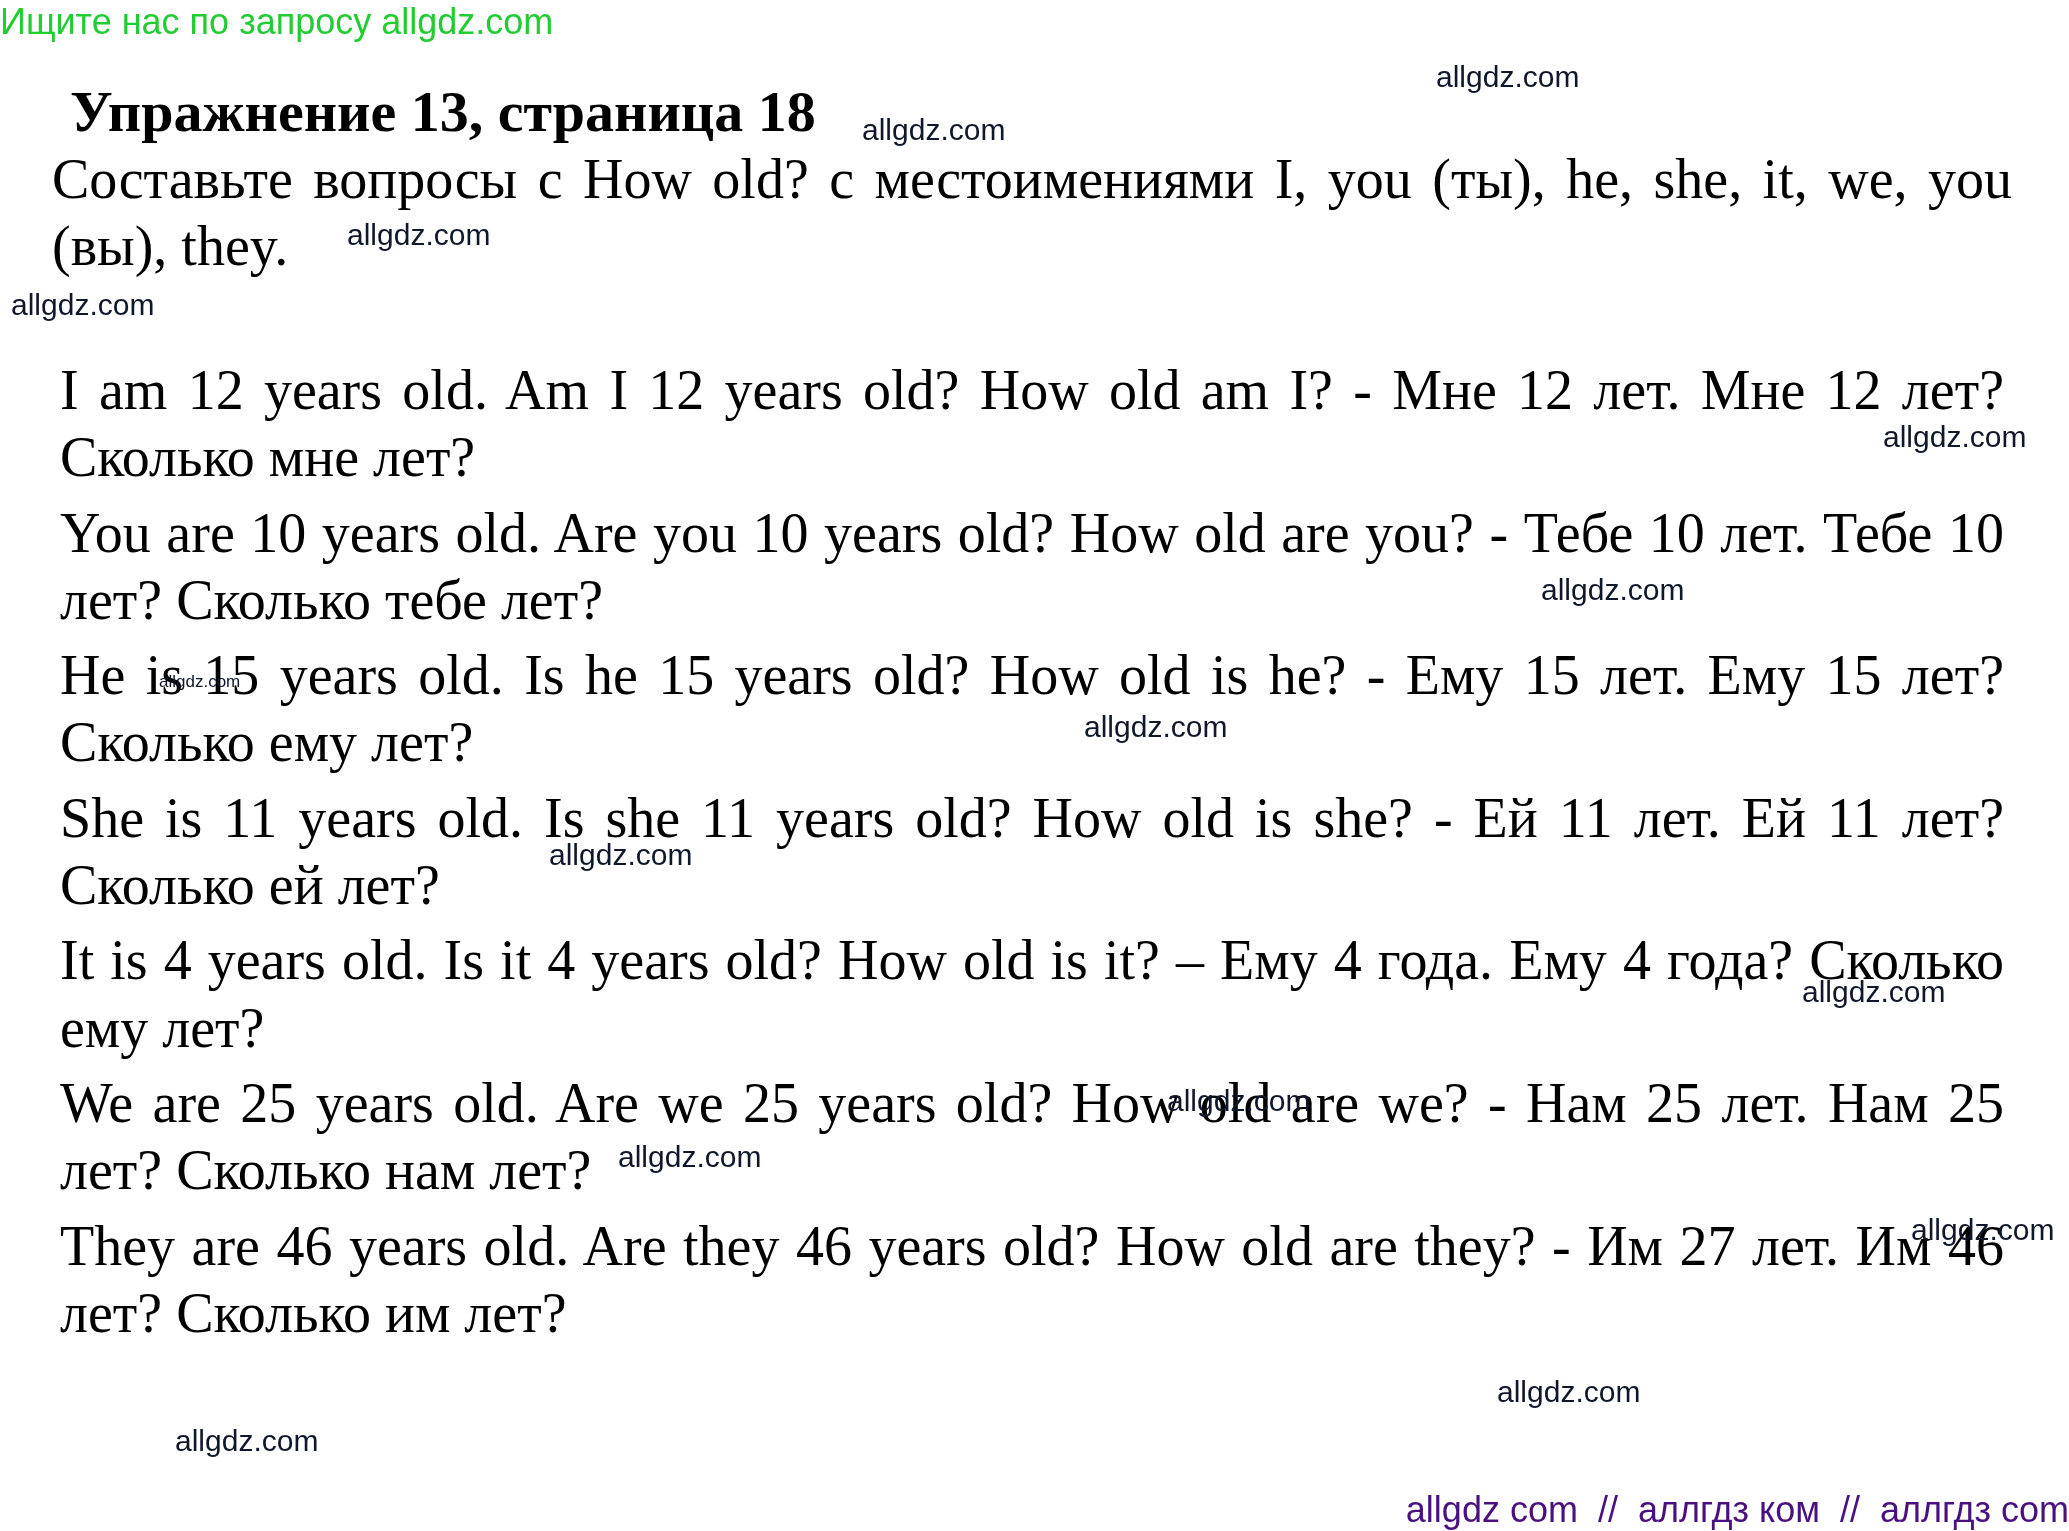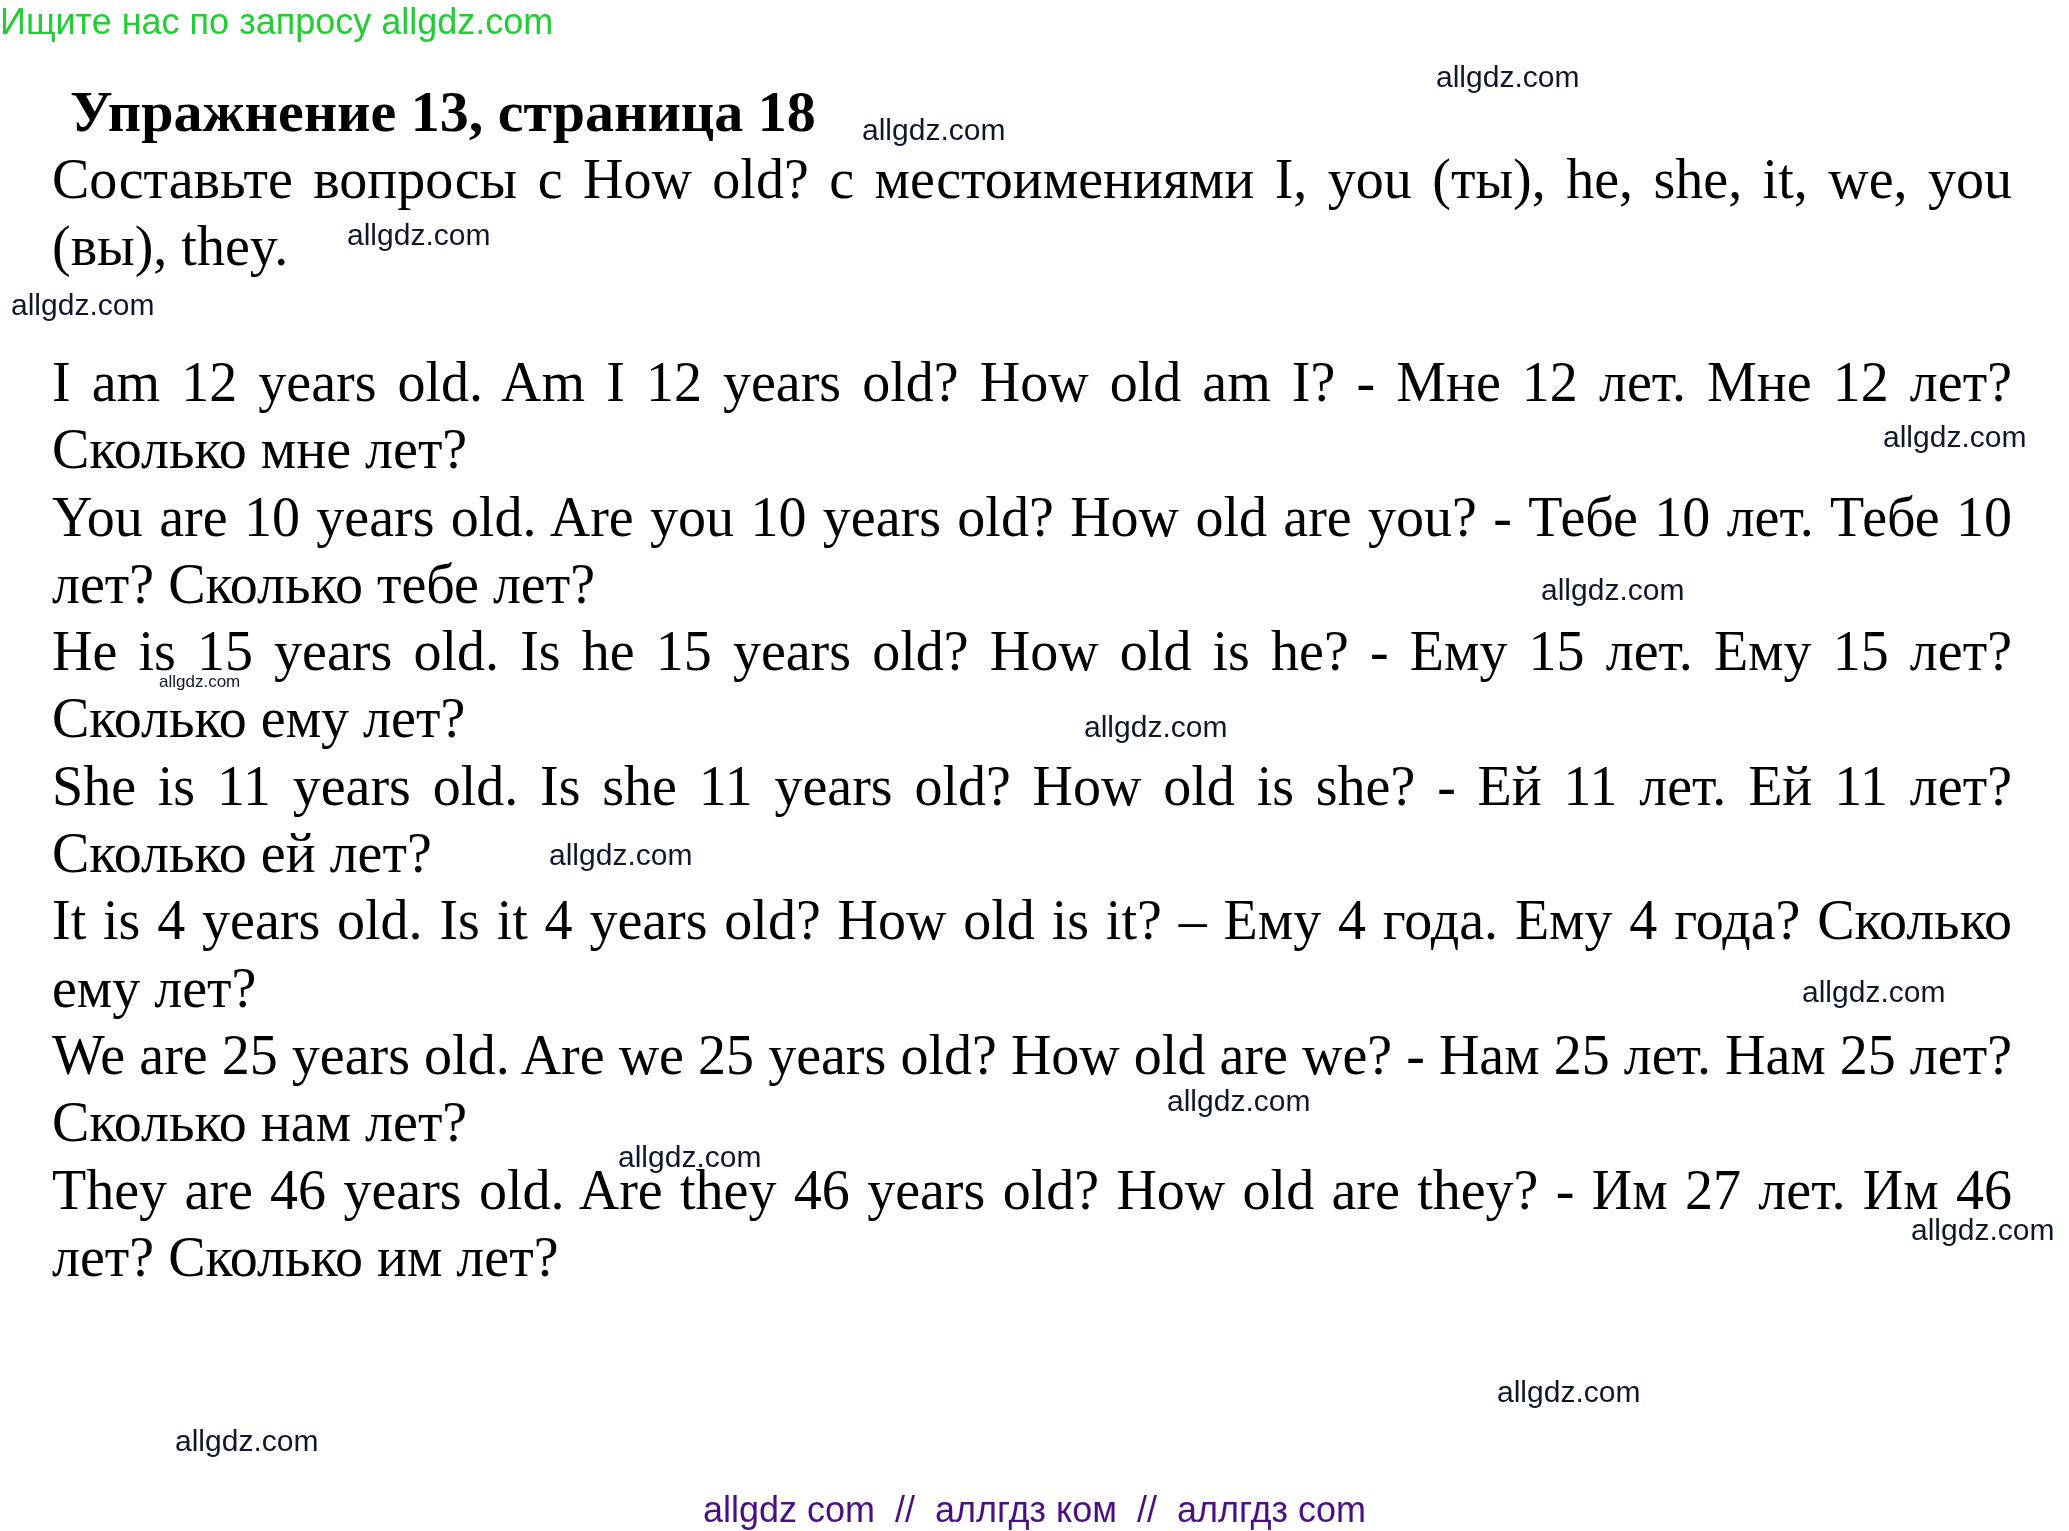--- a/index.html
+++ b/index.html
@@ -15,28 +15,28 @@
     color: #000;
     margin-left: 18px;
   }
   .body-text {
     position: absolute; left: 52px; width: 1960px;
     font-family: "Liberation Serif", serif; font-size: 56px; line-height: 67.3px;
     color: #000; text-align: justify; text-align-last: left;
   }
   .instr { top: 146px; }
   .answers { top: 349px; }
-  .answer { margin: 0; }
+  .answer { margin: 8px; }
   .wm {
     position: absolute; font-family: "Liberation Sans", sans-serif; font-size: 30px; line-height: 34px;
     color: #0f172a; white-space: nowrap;
   }
   .wm.small { font-size: 17px; line-height: 20px; }
   .footer {
-    position: absolute; left: 0; width: 2069px; top: 1488px; text-align: center;
+    position: absolute; left: 0; width: 2069px; top: 1488px; text-align: right;
     font-family: "Liberation Sans", sans-serif; font-size: 36px; line-height: 44px;
     color: #4a1080; white-space: pre;
   }
 </style>
 </head>
 <body>
 
 <div class="top-banner">Ищите нас по запросу allgdz.com</div>
 
 <div class="title">Упражнение 13, страница 18</div>

